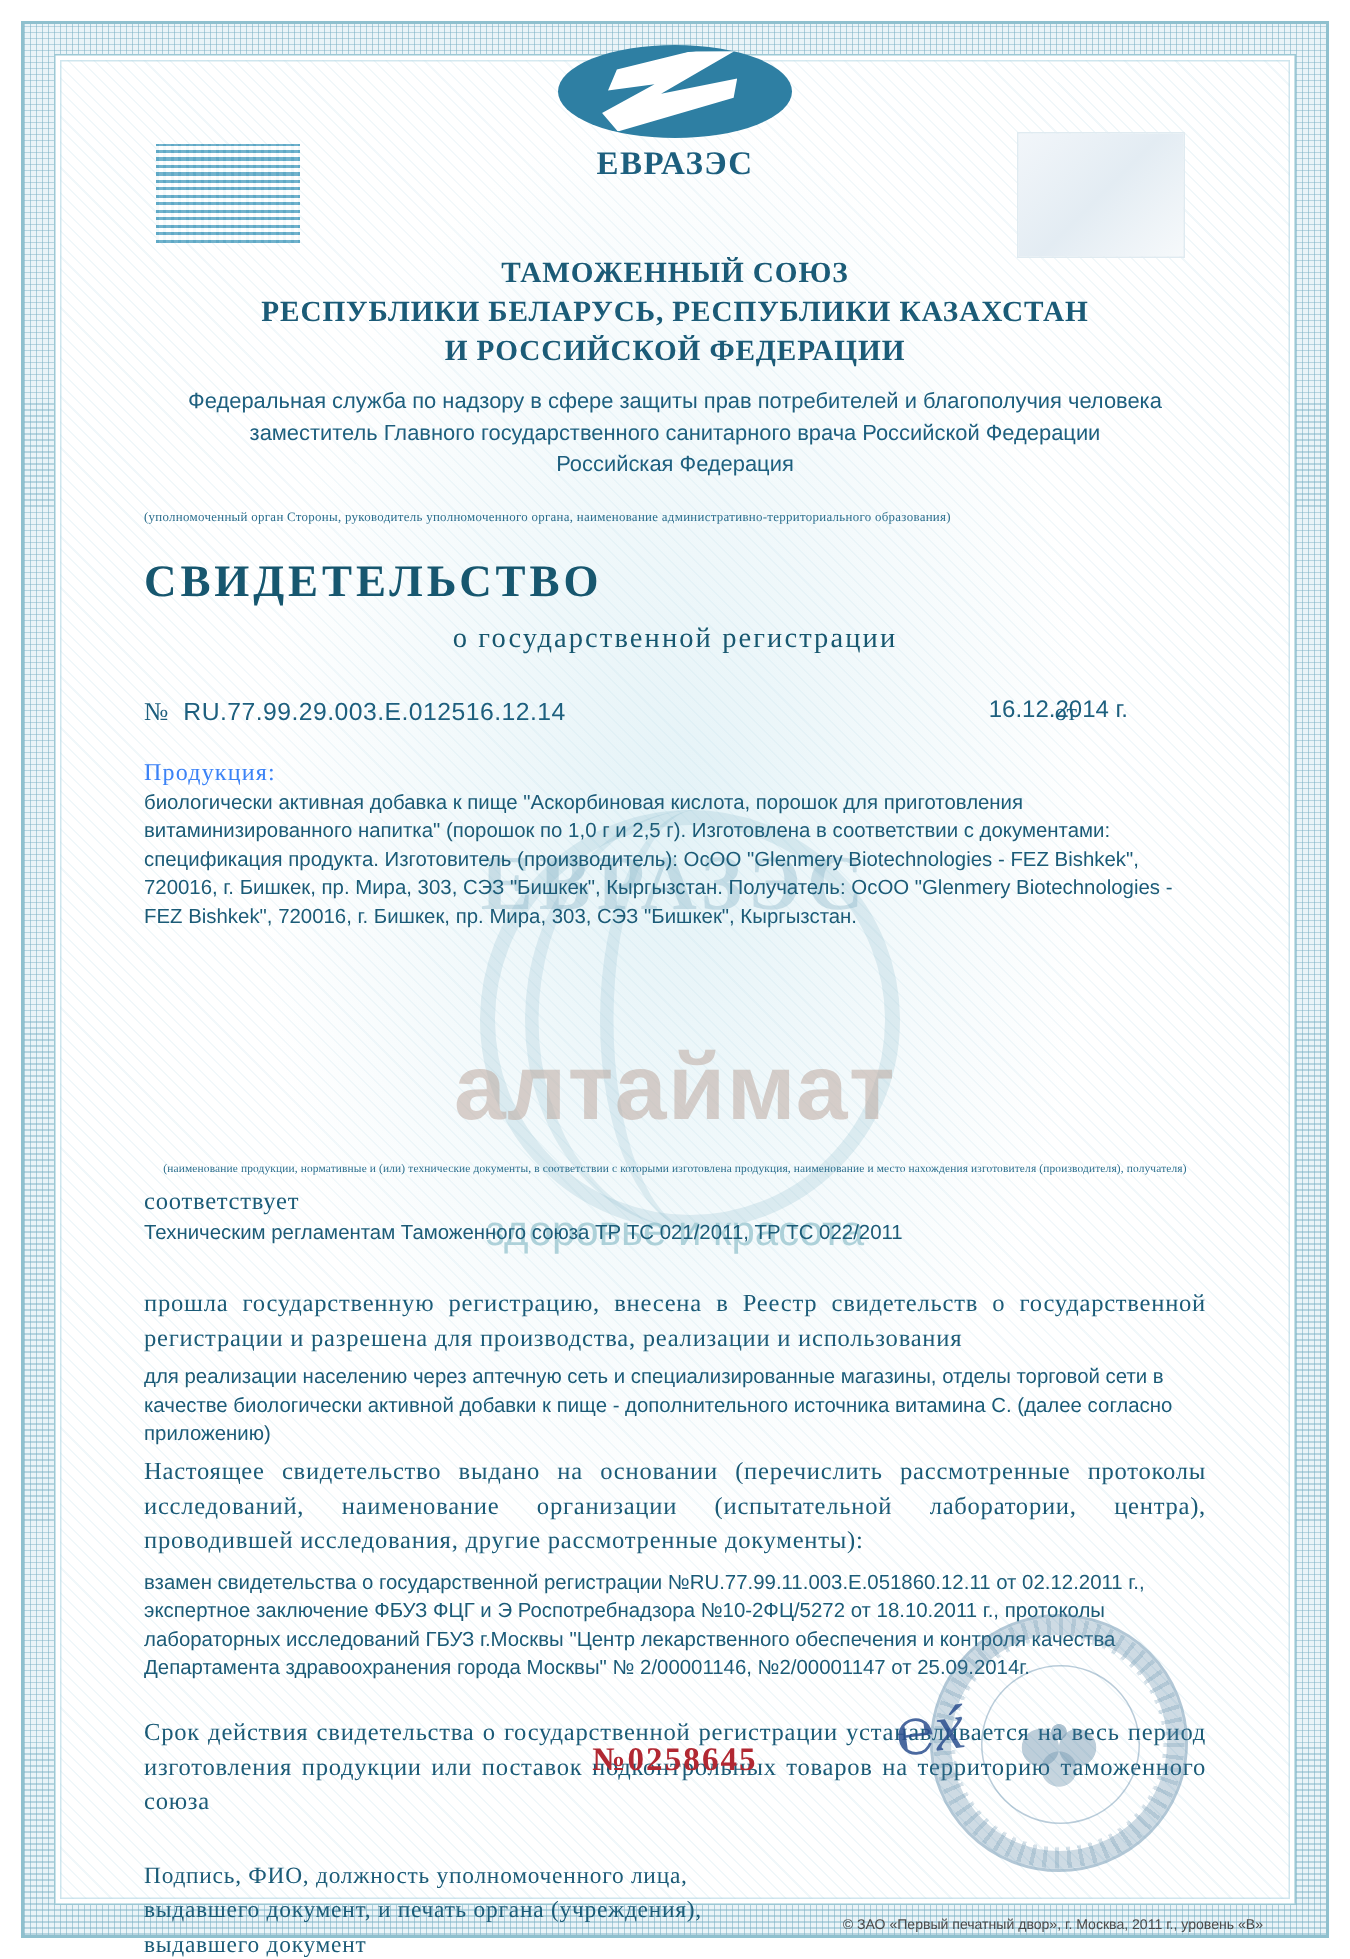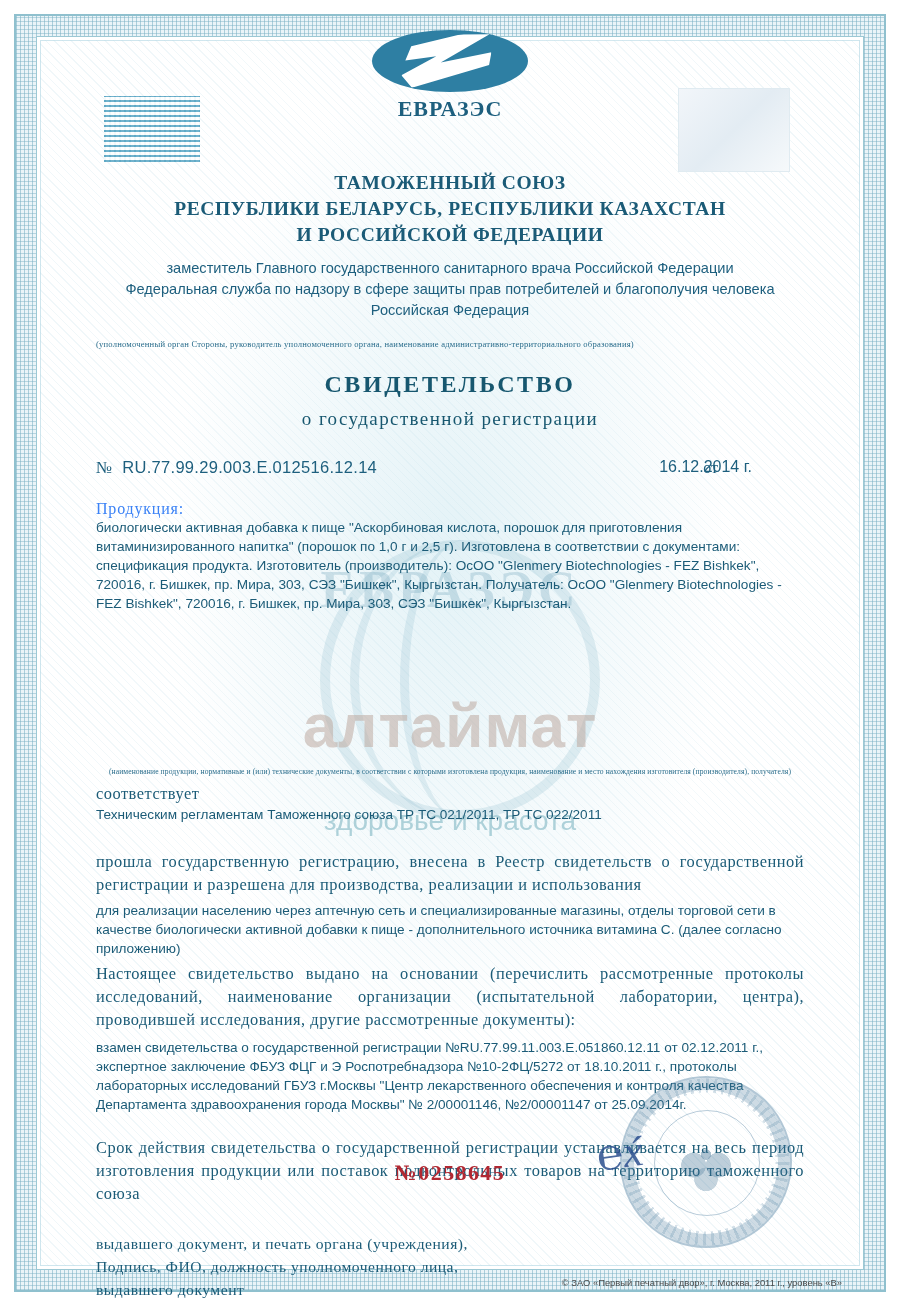--- a/index.html
+++ b/index.html
@@ -174,24 +174,23 @@
     margin-top: 18px;
     font-family: "Liberation Serif", serif;
     font-size: 8.6px;
     color: #2a6d8c;
     letter-spacing: 0.2px;
   }
   .cert-title {
     margin-top: 22px;
     font-family: "Liberation Serif", serif;
     font-weight: bold;
-    font-size: 24px;
+    font-size: 30px;
     letter-spacing: 2.6px;
     color: #17576f;
-    text-align: center;
   }
   .cert-sub {
     margin-top: 10px;
     font-family: "Liberation Serif", serif;
     font-size: 19px;
     letter-spacing: 1.4px;
     color: #17576f;
     text-align: center;
   }
   .numline {
@@ -392,22 +391,22 @@
 
   <div class="content">
 
     <div class="head-title">
       <div>ТАМОЖЕННЫЙ СОЮЗ</div>
       <div>РЕСПУБЛИКИ БЕЛАРУСЬ, РЕСПУБЛИКИ КАЗАХСТАН</div>
       <div>И РОССИЙСКОЙ ФЕДЕРАЦИИ</div>
     </div>
 
     <div class="head-sub">
+      <div>Федеральная служба по надзору в сфере защиты прав потребителей и благополучия человека</div>
       <div>заместитель Главного государственного санитарного врача Российской Федерации</div>
-      <div>Федеральная служба по надзору в сфере защиты прав потребителей и благополучия человека</div>
       <div>Российская Федерация</div>
     </div>
 
     <div class="tiny-note">(уполномоченный орган Стороны, руководитель уполномоченного органа, наименование административно-территориального образования)</div>
 
     <div class="cert-title">СВИДЕТЕЛЬСТВО</div>
     <div class="cert-sub">о государственной регистрации</div>
 
     <div class="numline">
       <span class="no-sym">№</span>
@@ -431,22 +430,22 @@
     <div class="body-sans" style="margin-top:4px;">для реализации населению через аптечную сеть и специализированные магазины, отделы торговой сети в качестве биологически активной добавки к пище - дополнительного источника витамина С. (далее согласно приложению)</div>
 
     <div class="body-serif justify" style="margin-top:4px;">Настоящее свидетельство выдано на основании (перечислить рассмотренные протоколы исследований, наименование организации (испытательной лаборатории, центра), проводившей исследования, другие рассмотренные документы):</div>
 
     <div class="body-sans" style="margin-top:6px;">взамен свидетельства о государственной регистрации №RU.77.99.11.003.Е.051860.12.11 от 02.12.2011 г., экспертное заключение ФБУЗ ФЦГ и Э Роспотребнадзора №10-2ФЦ/5272 от 18.10.2011 г., протоколы лабораторных исследований ГБУЗ г.Москвы "Центр лекарственного обеспечения и контроля качества Департамента здравоохранения города Москвы" № 2/00001146, №2/00001147 от 25.09.2014г.</div>
 
     <div class="body-serif justify" style="margin-top:22px;">Срок действия свидетельства о государственной регистрации устанавливается на весь период изготовления продукции или поставок подконтрольных товаров на территорию таможенного союза</div>
 
     <div class="sign-block">
       <div class="sign-text">
+        <div>Подпись, ФИО, должность уполномоченного лица,</div>
         <div>выдавшего документ, и печать органа (учреждения),</div>
-        <div>Подпись, ФИО, должность уполномоченного лица,</div>
         <div>выдавшего документ</div>
       </div>
     </div>
 
   </div>
 
   <div class="stamp">
     <div class="stamp-micro"></div>
     <div class="stamp-inner"></div>
     <div class="stamp-eagle"></div>

